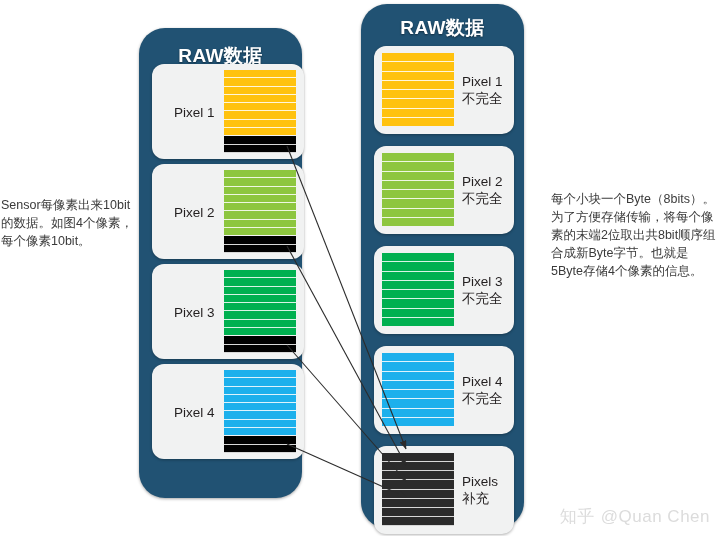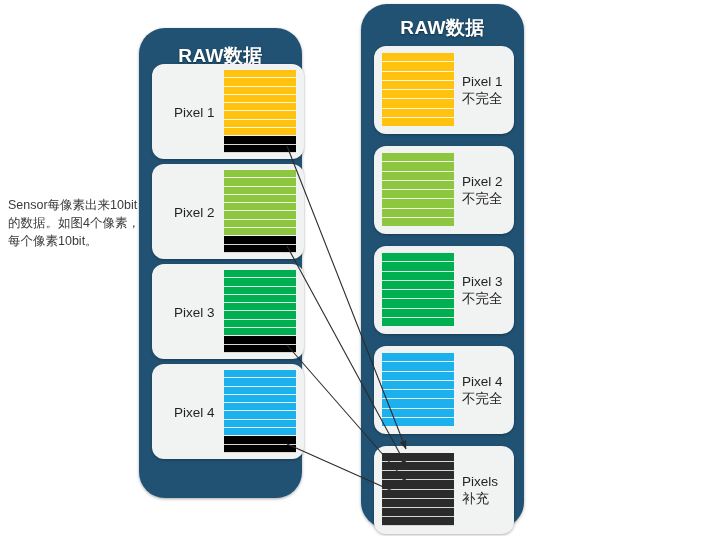--- a/index.html
+++ b/index.html
@@ -86,21 +86,21 @@
   .mipi-card .card-label { left: 88px; top: 50%; transform: translateY(-50%); }
 
   
   .note {
     position: absolute;
     font-size: 12.5px;
     line-height: 18px;
     color: #3a3a3a;
     white-space: pre-line;
   }
-  #note-left  { left: 8px;   top: 196px; width: 134px; }
+  #note-left  { left: 1px;   top: 196px; width: 134px; }
   #note-right { left: 551px; top: 190px; width: 166px; }
 
   
   #arrows {
     position: absolute;
     left: 0; top: 0;
     width: 720px; height: 536px;
     pointer-events: none;
   }
 
@@ -283,15 +283,20 @@
     </defs>
     <g stroke="#2b2b2b" stroke-width="1.1" fill="none" marker-end="url(#ah)">
       <line x1="287" y1="146" x2="406" y2="449"></line>
       <line x1="287" y1="246" x2="406" y2="465"></line>
       <line x1="287" y1="345" x2="406" y2="481"></line>
       <line x1="287" y1="444" x2="406" y2="497"></line>
     </g>
   </svg>
 
   <div class="note" id="note-left">Sensor每像素出来10bit的数据。如图4个像素，每个像素10bit。</div>
-
+  <div class="note" id="note-right">每个小块一个Byte（8bits）。为了方便存储传输，将每个像素的末端2位取出共8bit顺序组合成新Byte字节。也就是5Byte存储4个像素的信息。</div>
+
+  <div id="watermark">
+    <span class="zhihu-logo">知乎</span>
+    <span>@Quan Chen</span>
+  </div>
 
 </div>
 
 </body></html>

